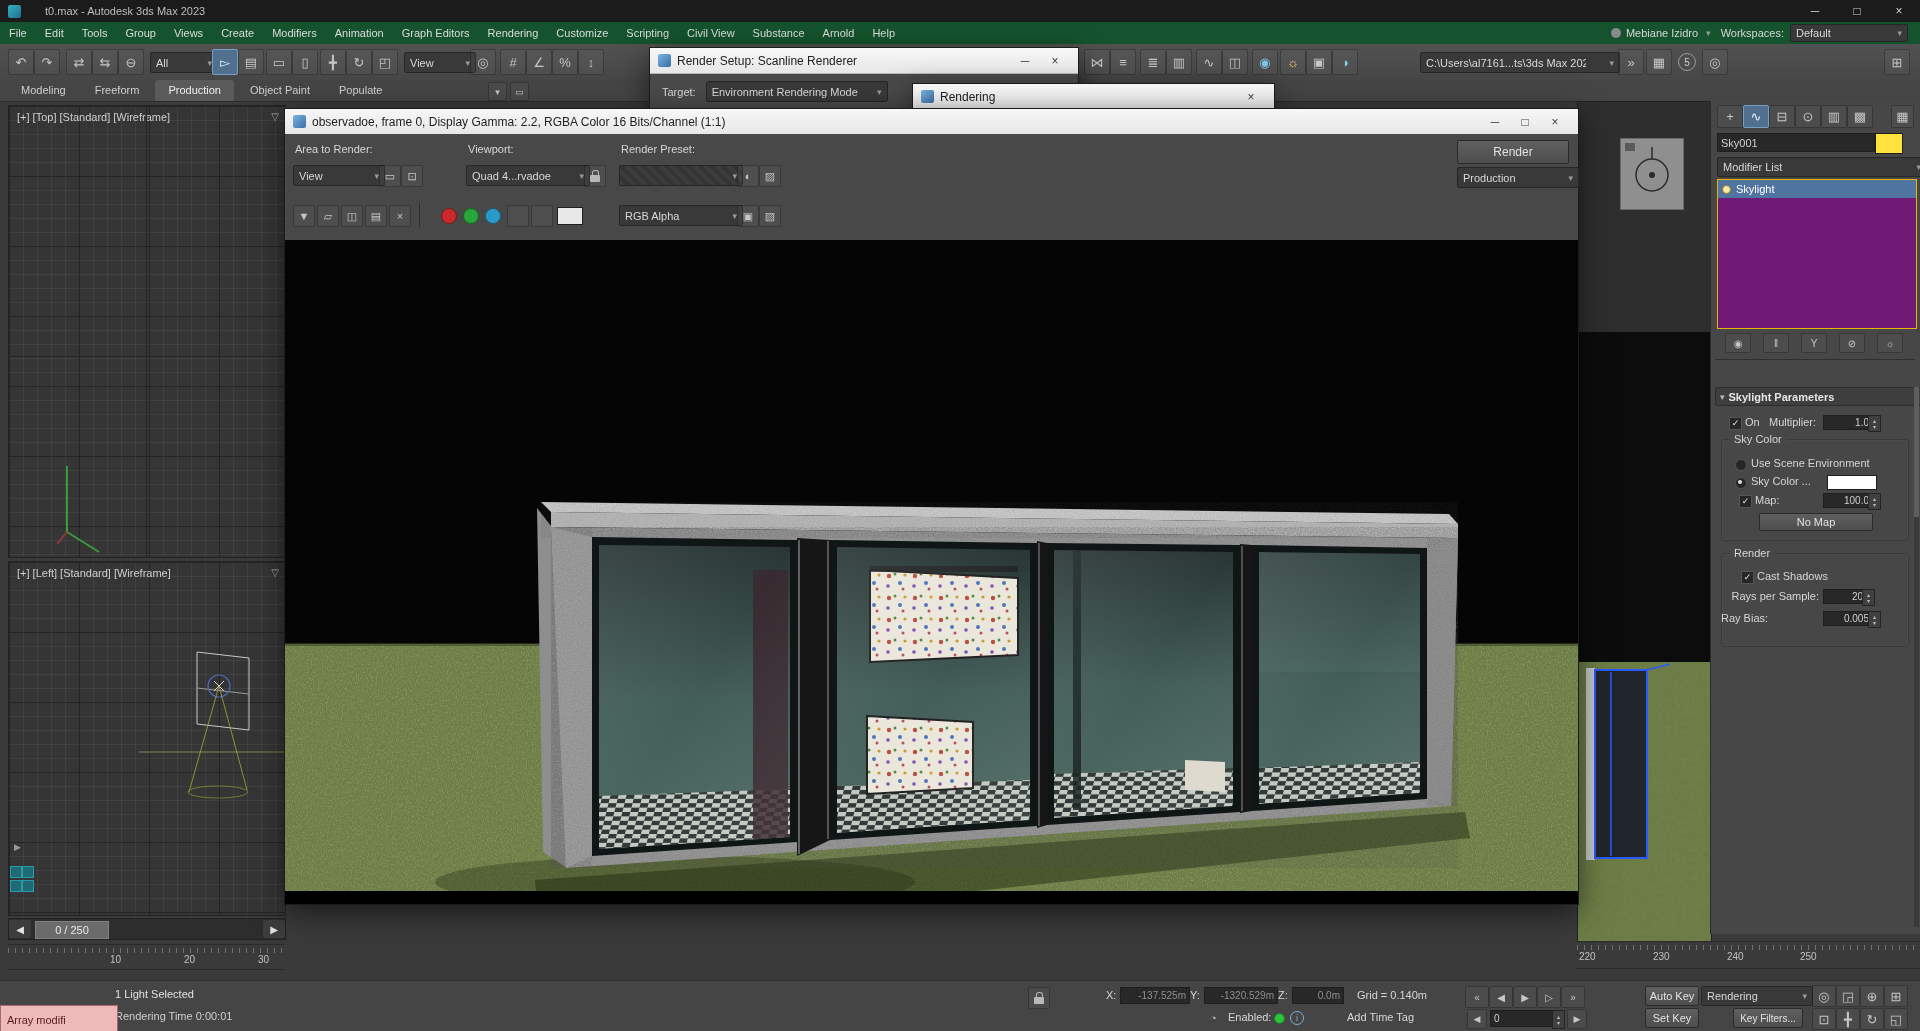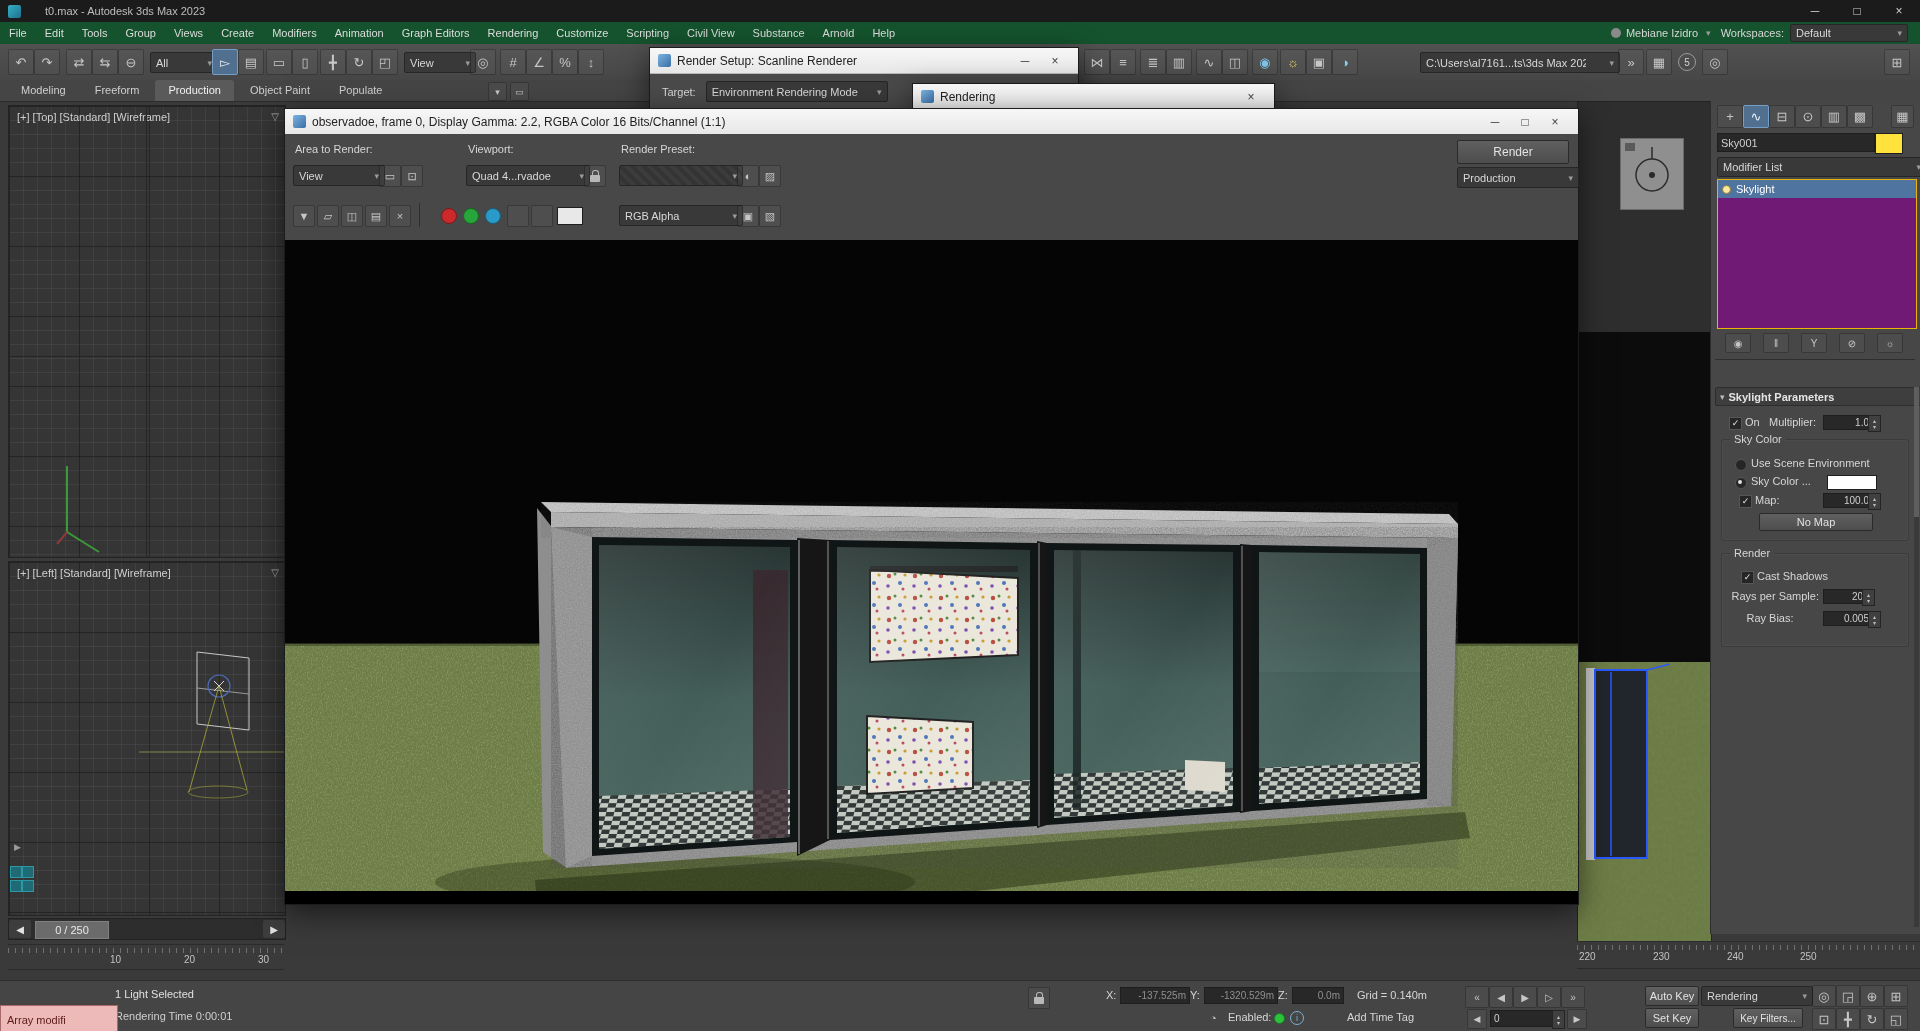--- a/index.html
+++ b/index.html
@@ -312,21 +312,21 @@
     </span>
   <span class="a lbl" style="left:46px;top:469px">Cast Shadows</span>
   <span class="a lbl" style="left:10px;top:489px;width:98px;text-align:right;display:inline-block">Rays per Sample:</span>
   <span class="a fld" style="left:112px;top:488px;width:36px;height:13px">
       <span>20</span>
     </span>
   <span class="a spn" style="left:151px;top:488px;height:15px">
       <span>▴</span>
       <span>▾</span>
     </span>
-  <span class="a lbl" style="left:10px;top:511px;width:98px;text-align:center;display:inline-block">Ray Bias:</span>
+  <span class="a lbl" style="left:10px;top:511px;width:98px;text-align:left;display:inline-block">Ray Bias:</span>
   <span class="a fld" style="left:112px;top:510px;width:42px;height:13px">
       <span>0.005</span>
     </span>
   <span class="a spn" style="left:157px;top:510px;height:15px">
       <span>▴</span>
       <span>▾</span>
     </span>
 
   <div class="a" style="left:203px;top:286px;width:5px;height:540px;background:#3a3a3a">
     <div style="width:5px;height:130px;background:#5e5e5e"></div>

